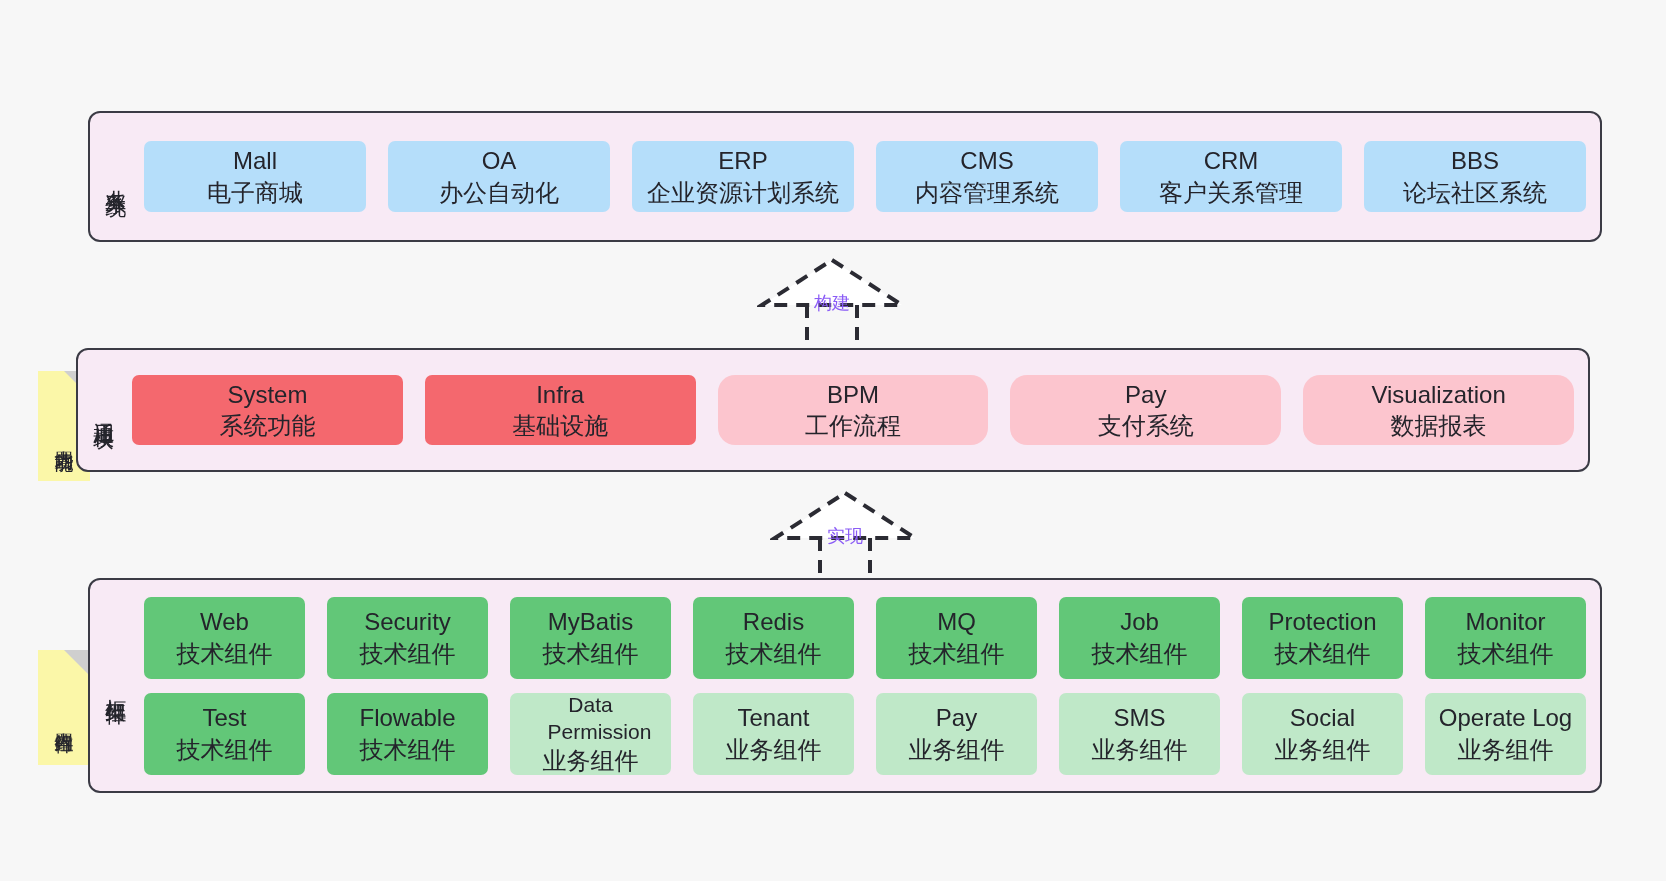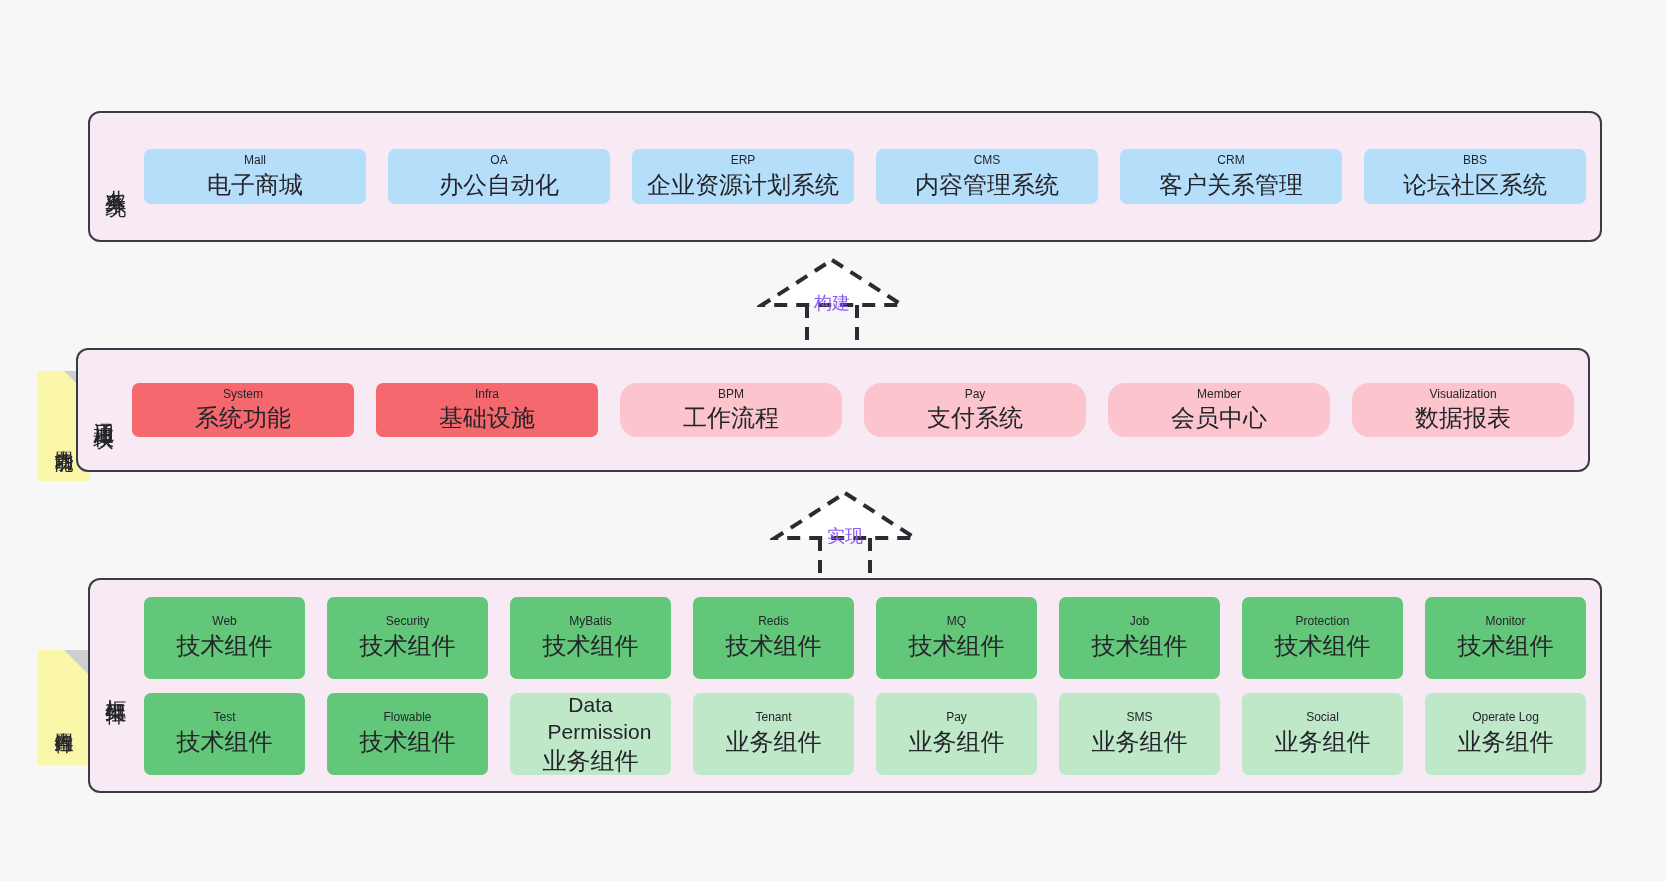--- a/index.html
+++ b/index.html
@@ -69,21 +69,21 @@
     display: flex;
     flex-direction: column;
     align-items: center;
     justify-content: center;
     text-align: center;
     color: #24242b;
     line-height: 1.3;
     box-sizing: border-box;
     padding: 4px 6px;
   }
-  .card .l1 { font-size: 12px; }
+  .card .l1 { font-size: 24px; }
   .card .l2 { font-size: 24px; }
   .card.two-line-name .l1 { font-size: 21px; }
 
   .c-blue      { background: #b5defa; }
   .c-red       { background: #f4686e; }
   .c-pink      { background: #fcc5ce; border-radius: 17px; }
   .c-green     { background: #62c778; }
   .c-lightgreen{ background: #bfe8c8; }
 
   
@@ -191,24 +191,20 @@
         </div>
         <div class="card c-pink">
           <span class="l1">BPM</span>
           <span class="l2">工作流程</span>
         </div>
         <div class="card c-pink">
           <span class="l1">Pay</span>
           <span class="l2">支付系统</span>
         </div>
         <div class="card c-pink">
-          <span class="l1">Member</span>
-          <span class="l2">会员中心</span>
-        </div>
-        <div class="card c-pink">
           <span class="l1">Visualization</span>
           <span class="l2">数据报表</span>
         </div>
       </div>
     </div>
   </div>
 
   <div class="connector" style="left:770px; top:488px; width:150px; height:96px;">
     <svg width="150" height="96" viewBox="0 0 150 96">
       <polygon points="75,5 145,50 5,50" fill="#ffffff" stroke="#2b2b33" stroke-width="4" stroke-dasharray="13 9" stroke-linejoin="miter"></polygon>

